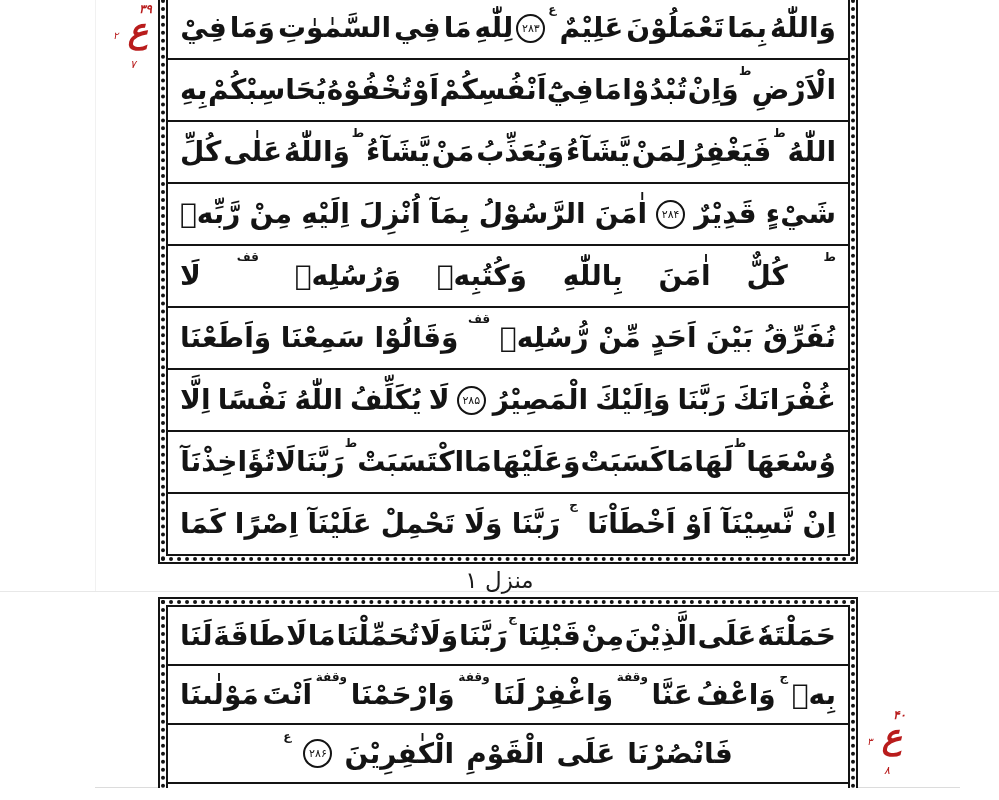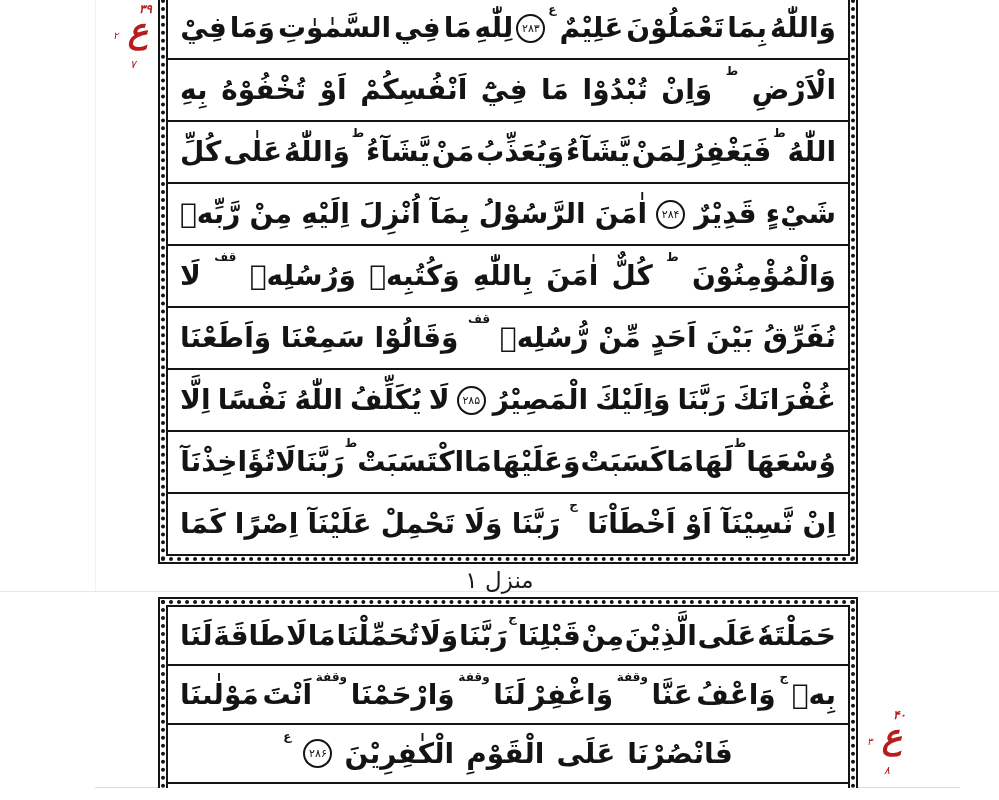--- a/index.html
+++ b/index.html
@@ -93,20 +93,21 @@
         <div class="qline">
           <span class="word">الْاَرْضِ</span>
           <span class="waqf">ط</span>
           <span class="word">وَاِنْ</span>
           <span class="word">تُبْدُوْا</span>
           <span class="word">مَا</span>
           <span class="word">فِيْٓ</span>
           <span class="word">اَنْفُسِكُمْ</span>
           <span class="word">اَوْ</span>
           <span class="word">تُخْفُوْهُ</span>
+          <span class="word">يُحَاسِبْكُمْ</span>
           <span class="word">بِهِ</span>
         </div>
         <div class="qline">
           <span class="word">اللّٰهُ</span>
           <span class="waqf">ط</span>
           <span class="word">فَيَغْفِرُ</span>
           <span class="word">لِمَنْ</span>
           <span class="word">يَّشَآءُ</span>
           <span class="word">وَيُعَذِّبُ</span>
           <span class="word">مَنْ</span>
@@ -122,21 +123,20 @@
           <span class="vnum">۲۸۴</span>
           <span class="word">اٰمَنَ</span>
           <span class="word">الرَّسُوْلُ</span>
           <span class="word">بِمَآ</span>
           <span class="word">اُنْزِلَ</span>
           <span class="word">اِلَيْهِ</span>
           <span class="word">مِنْ</span>
           <span class="word">رَّبِّهٖ</span>
         </div>
         <div class="qline">
-          <span class="word">وَالْمُؤْمِنُوْنَ</span>
           <span class="waqf">ط</span>
           <span class="word">كُلٌّ</span>
           <span class="word">اٰمَنَ</span>
           <span class="word">بِاللّٰهِ</span>
           <span class="word">وَكُتُبِهٖ</span>
           <span class="word">وَرُسُلِهٖ</span>
           <span class="waqf">قف</span>
           <span class="word">لَا</span>
         </div>
         <div class="qline">

